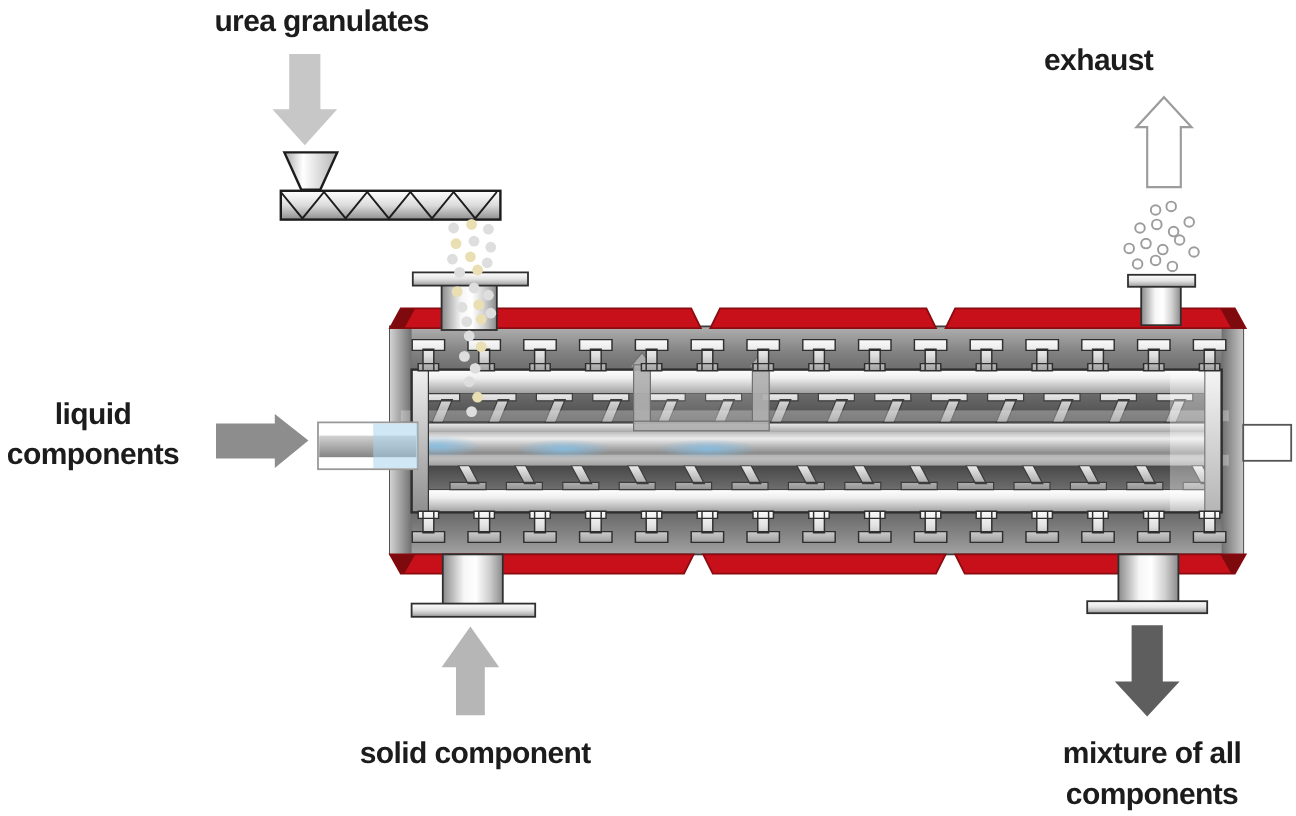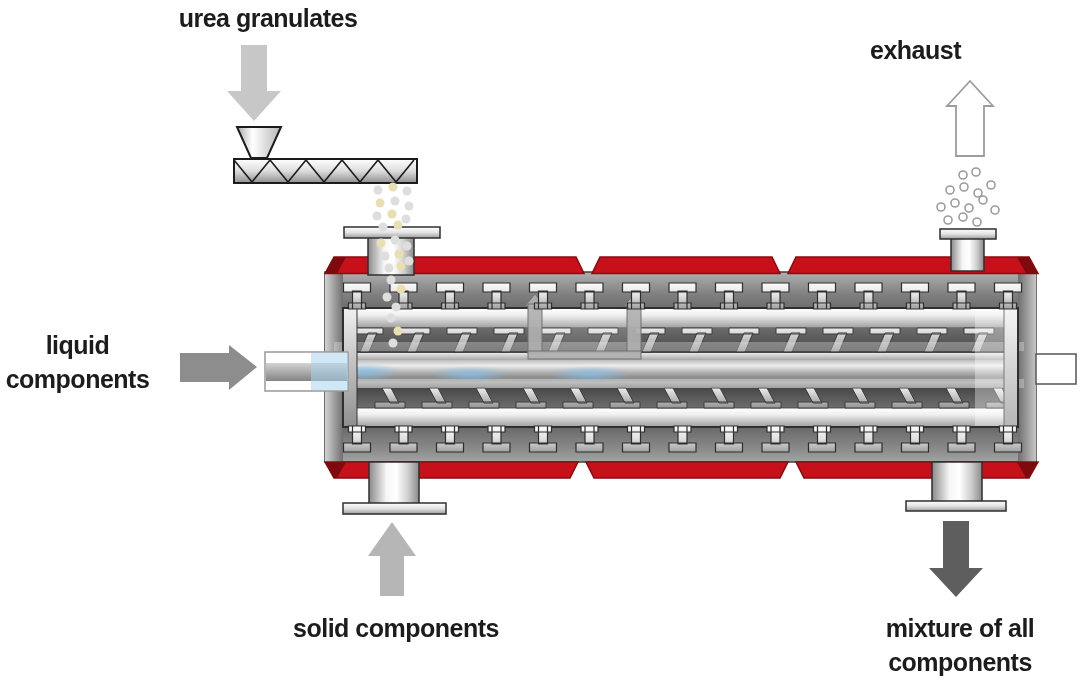--- a/index.html
+++ b/index.html
@@ -297,18 +297,18 @@
       <path d="M943,521 h26 v47 h14 L956,597 L929,568 h14 Z" fill="#5e5e5e"></path>
     </g>
   </svg>
 
   <div class="label" style="left:118px;top:1px;width:300px;text-align:center;">urea granulates</div>
   <div class="label" style="left:870px;top:33px;width:200px;">exhaust</div>
   <div class="label" style="left:0px;top:328px;width:155px;text-align:center;">
     <div>liquid</div>
     <div>components</div>
   </div>
-  <div class="label" style="left:246px;top:611px;width:300px;text-align:center;">solid components</div>
+  <div class="label" style="left:246px;top:611px;width:300px;text-align:center;">solid component</div>
   <div class="label" style="left:810px;top:611px;width:300px;text-align:center;">
     <div>mixture of all</div>
     <div>components</div>
   </div>
 </div>
 
 </body></html>

